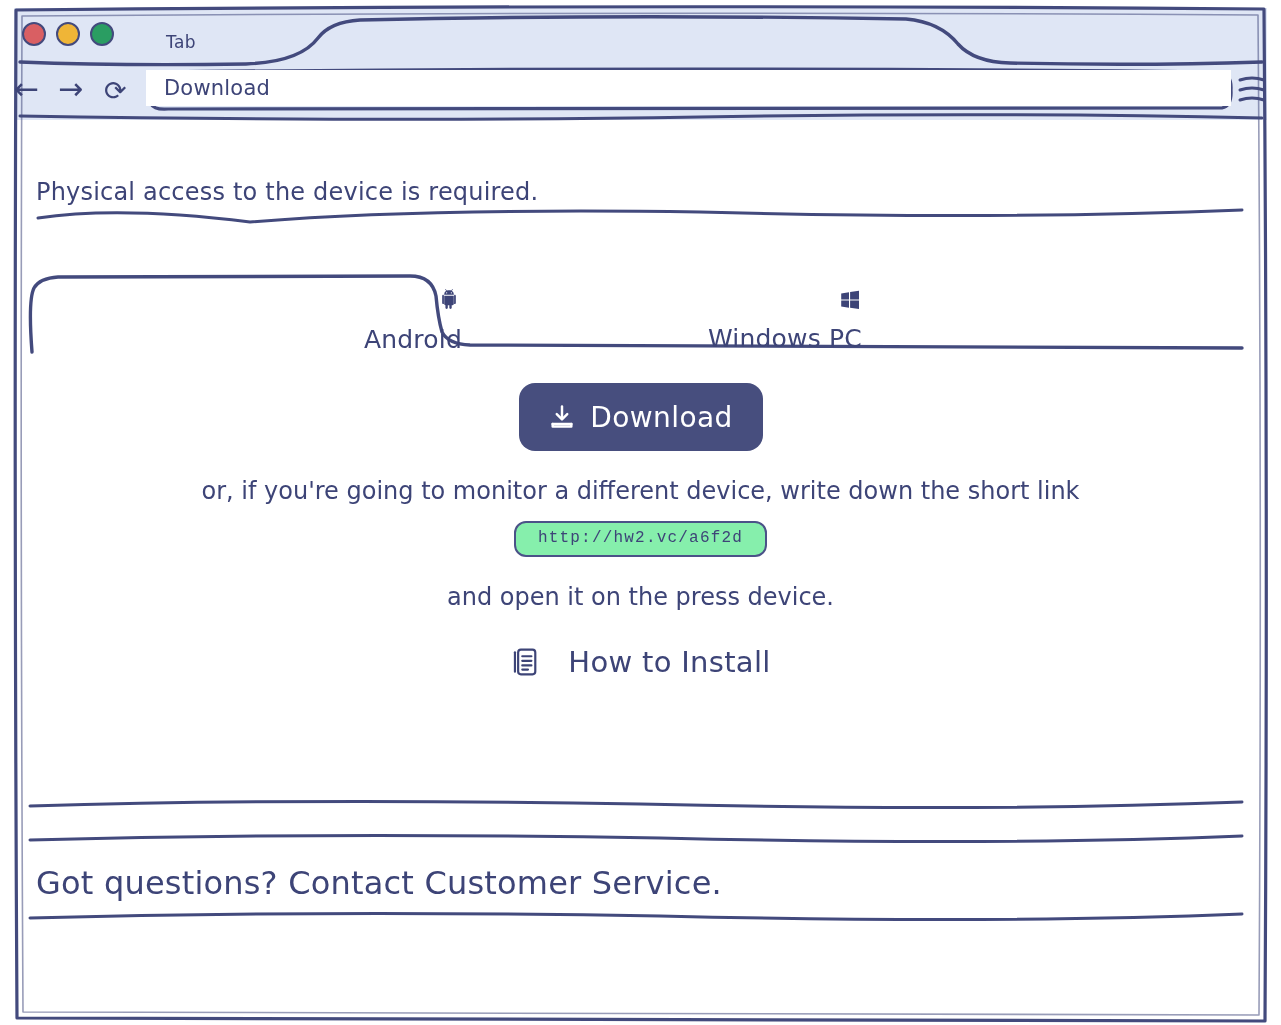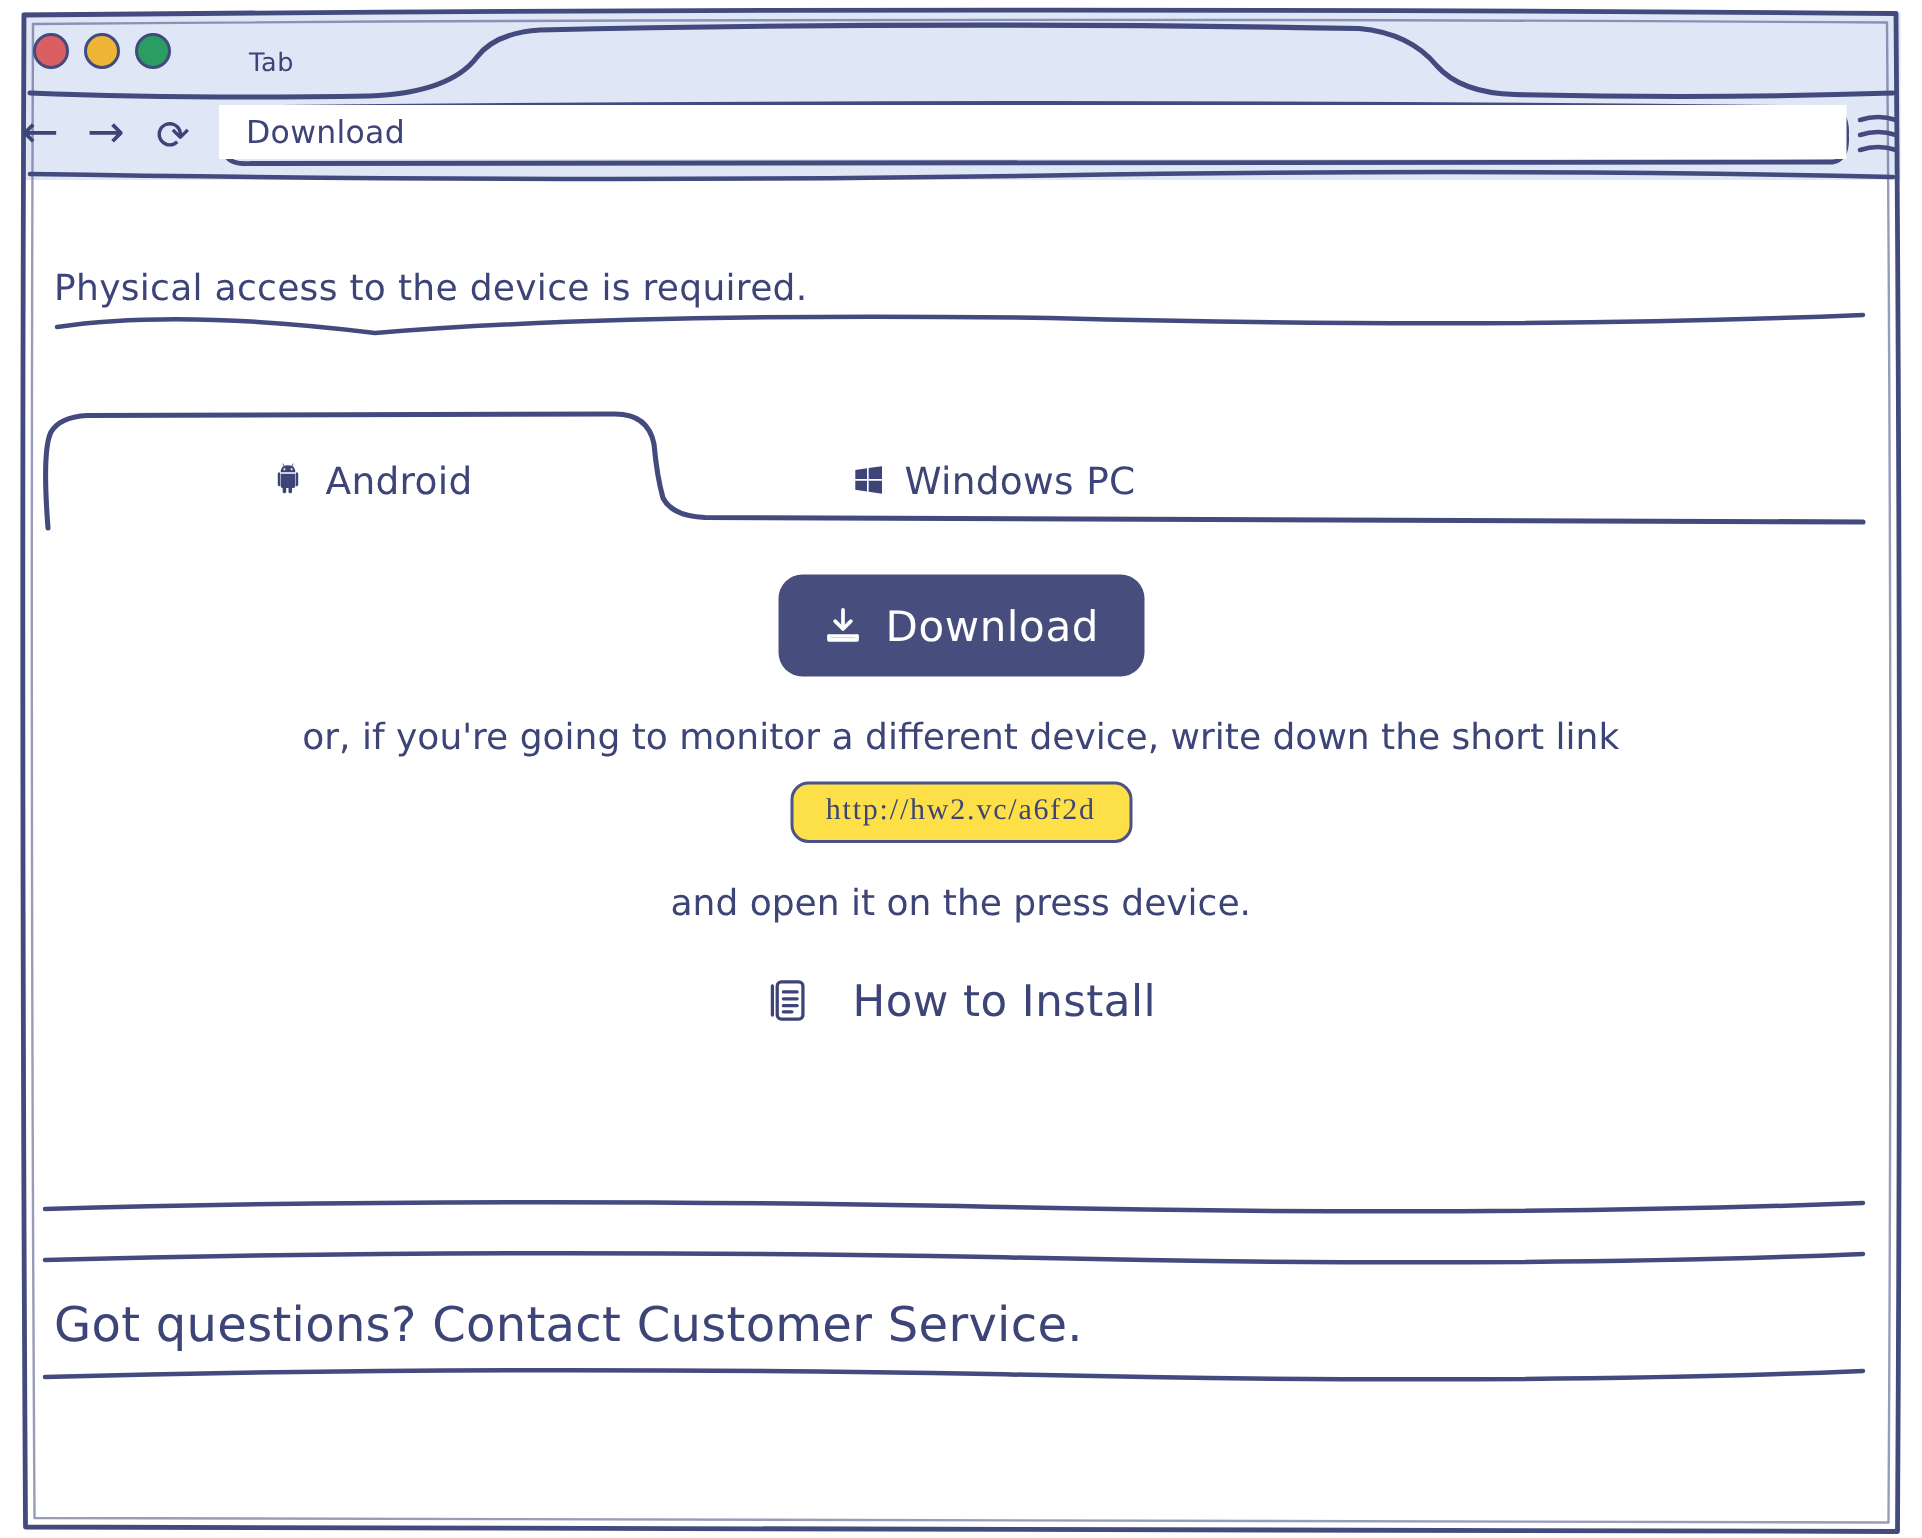--- a/index.html
+++ b/index.html
@@ -114,28 +114,29 @@
   .tabbar {
     position: absolute;
     left: 0; top: 155px;
     width: 1237px; height: 78px;
   }
   .tab {
     position: absolute;
     top: 0;
     height: 78px;
     display: flex;
-    align-items: center;
+    align-items: flex-end;
     justify-content: center;
     gap: 12px;
     font-size: 25px;
     color: #3d4477;
     letter-spacing: .2px;
     cursor: pointer;
     box-sizing: border-box;
+    flex-direction: column;
   }
   #tab-android   { left: 10px;  width: 430px; }
   #tab-windows   { left: 440px; width: 400px; }
   #tab-mac       { left: 840px; width: 390px; }
 
   .tab-ico { display: inline-flex; align-items: center; }
 
   
   .pane { position: absolute; left: 0; top: 233px; width: 1237px; }
 
@@ -170,25 +171,25 @@
     font-size: 24px;
     color: #3d4477;
     margin-top: 26px;
   }
 
   .link-wrap { display: flex; justify-content: center; margin-top: 16px; }
   .shortlink {
     border: 2.5px solid #4b5288;
     border-radius: 12px;
     padding: 6px 22px 8px 22px;
-    font-family: Liberation Serif, serif;
-    font-size: 20px;
+    font-family: Liberation Mono, monospace;
+    font-size: 16px;
     color: #3d4477;
     letter-spacing: 1.2px;
-    background: #fde047;
+    background: #86efac;
     cursor: pointer;
   }
 
   .howto-wrap { display: flex; justify-content: center; margin-top: 34px; }
   .howto {
     display: flex;
     align-items: center;
     gap: 28px;
     font-size: 29px;
     color: #3d4477;

